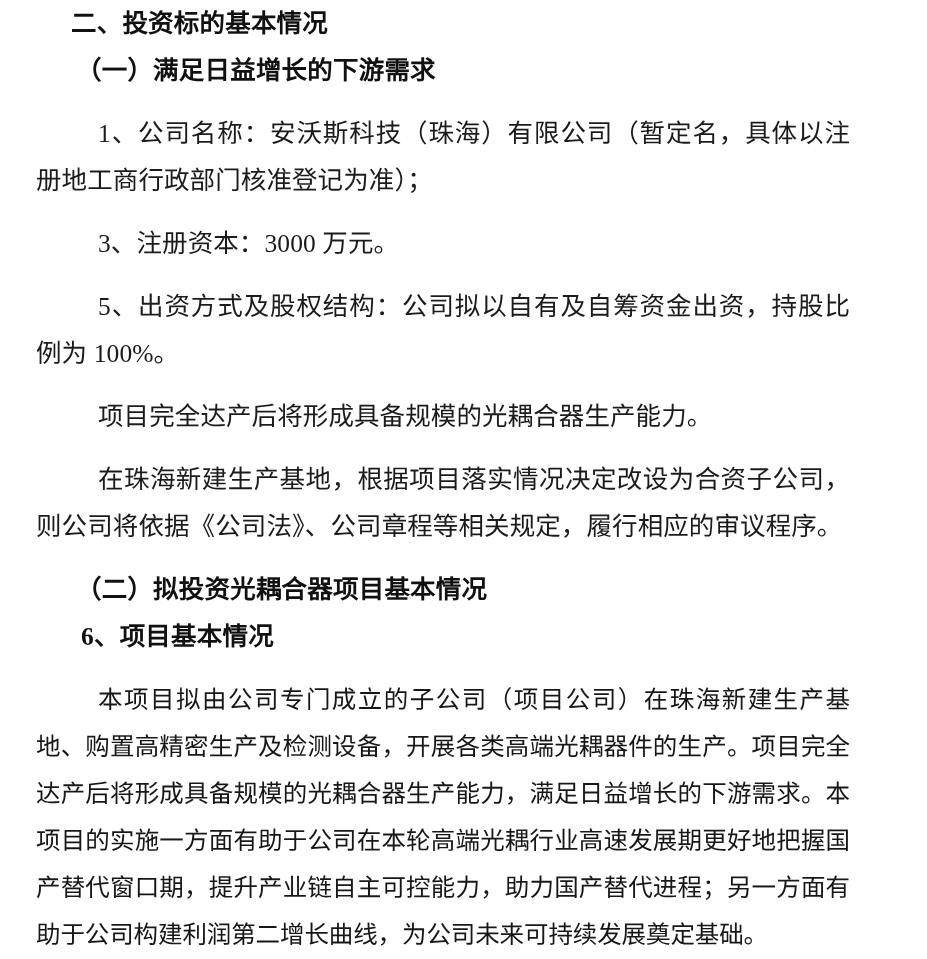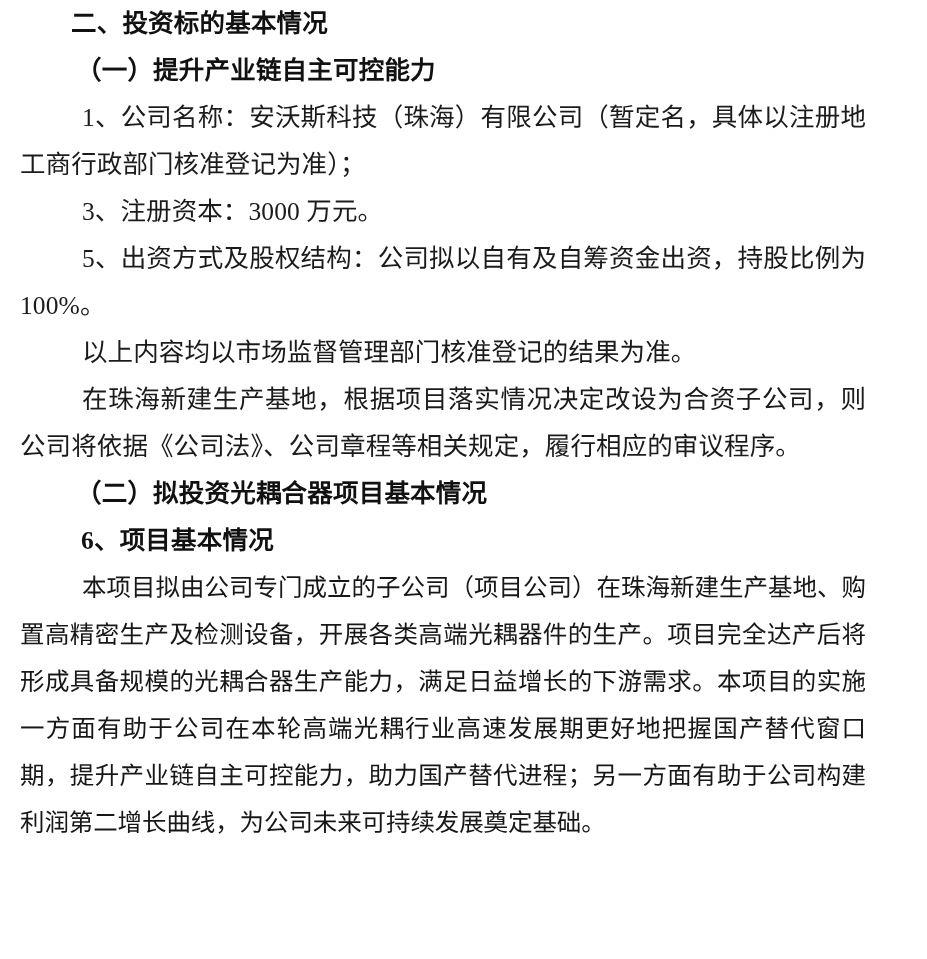--- a/index.html
+++ b/index.html
@@ -26,21 +26,21 @@
   }
   .doc-body {
     position: absolute;
     left: 20px;
     top: 0;
     width: 846px;
   }
 
   
   .para {
-    margin: 0;
+    margin: 16px;
     font-size: 25.5px;
     line-height: 47px;
     text-align: justify;
     text-justify: inter-ideograph;
     letter-spacing: 0.1px;
     color: #1b1b1b;
     word-break: break-all;
   }
   .heading {
     margin: 0;
@@ -66,31 +66,31 @@
   }
 </style>
 </head>
 <body>
 
 <div id="page">
   <div class="doc-body">
 
     <h2 class="heading h-lvl1">二、投资标的基本情况</h2>
 
-    <h3 class="heading h-lvl2">（一）提升产业链自主可控能力</h3>
+    <h3 class="heading h-lvl2">（一）满足日益增长的下游需求</h3>
 
     <p class="para indent-2">1、公司名称：安沃斯科技（珠海）有限公司（暂定名，具体以注册地工商行政部门核准登记为准）；</p>
 
 
     <p class="para indent-2">3、注册资本：3000 万元。</p>
 
 
     <p class="para indent-2">5、出资方式及股权结构：公司拟以自有及自筹资金出资，持股比例为 100%。</p>
 
-    <p class="para indent-2">以上内容均以市场监督管理部门核准登记的结果为准。</p>
+    <p class="para indent-2">项目完全达产后将形成具备规模的光耦合器生产能力。</p>
 
     <p class="para indent-2">在珠海新建生产基地，根据项目落实情况决定改设为合资子公司，则公司将依据《公司法》、公司章程等相关规定，履行相应的审议程序。</p>
 
     <h3 class="heading h-lvl2">（二）拟投资光耦合器项目基本情况</h3>
 
     <h4 class="heading h-lvl3">6、项目基本情况</h4>
 
     <p class="para dense indent-2">本项目拟由公司专门成立的子公司（项目公司）在珠海新建生产基地、购置高精密生产及检测设备，开展各类高端光耦器件的生产。项目完全达产后将形成具备规模的光耦合器生产能力，满足日益增长的下游需求。本项目的实施一方面有助于公司在本轮高端光耦行业高速发展期更好地把握国产替代窗口期，提升产业链自主可控能力，助力国产替代进程；另一方面有助于公司构建利润第二增长曲线，为公司未来可持续发展奠定基础。</p>
 
   </div>

